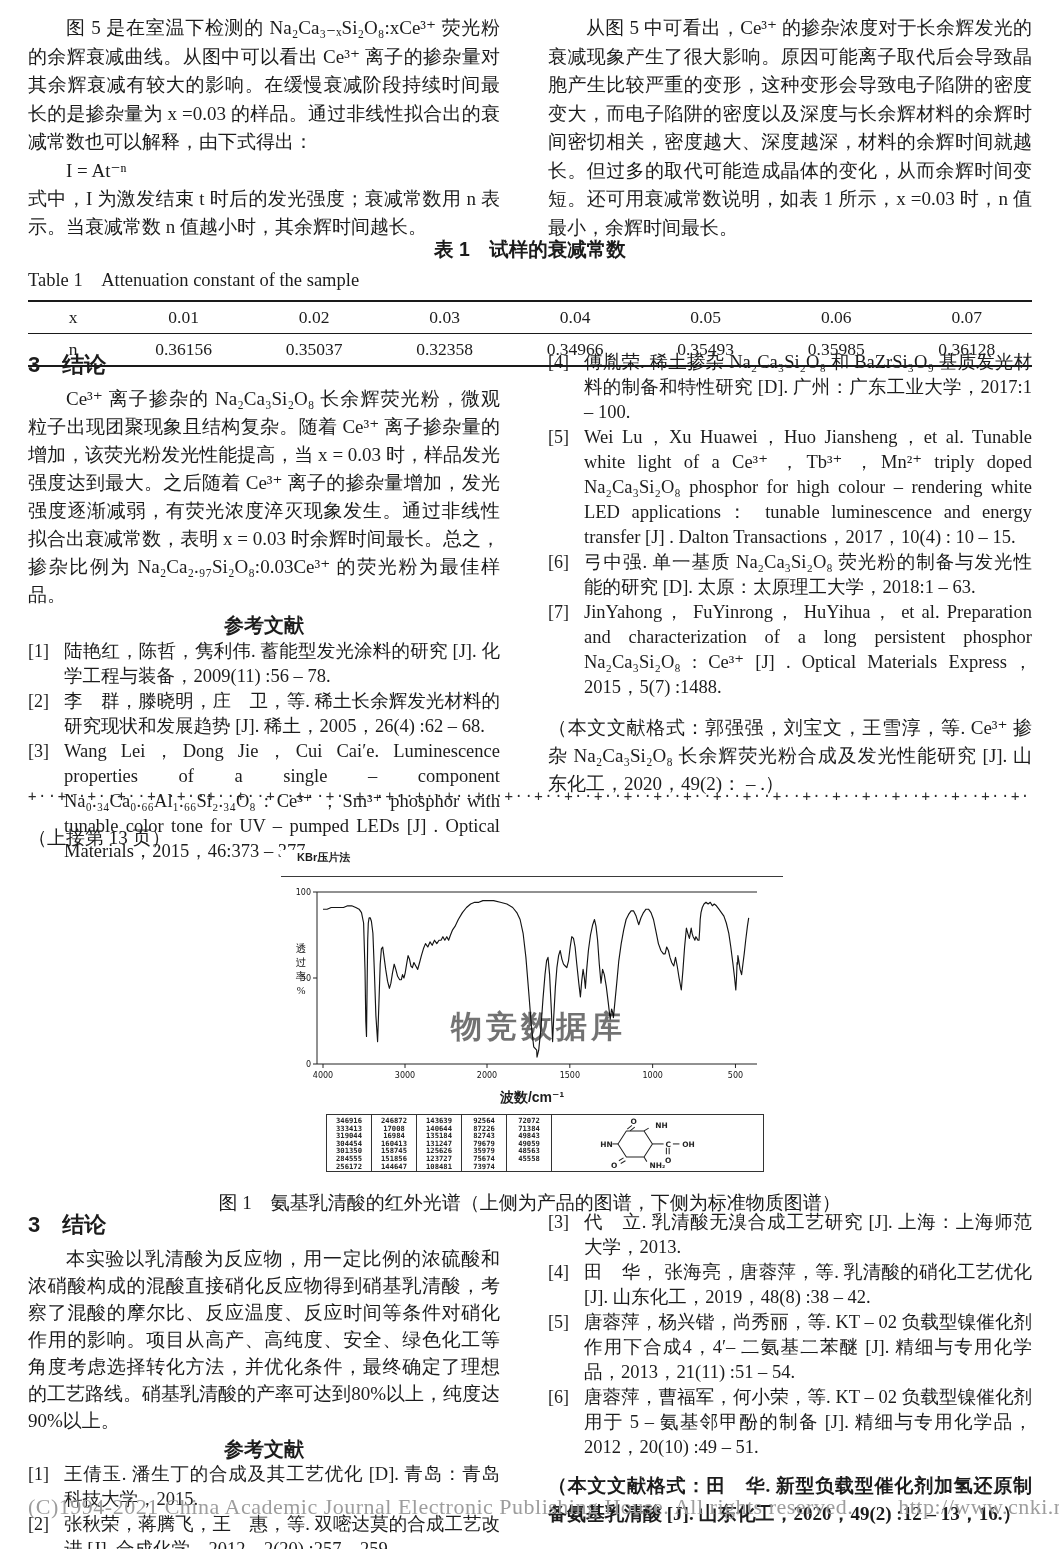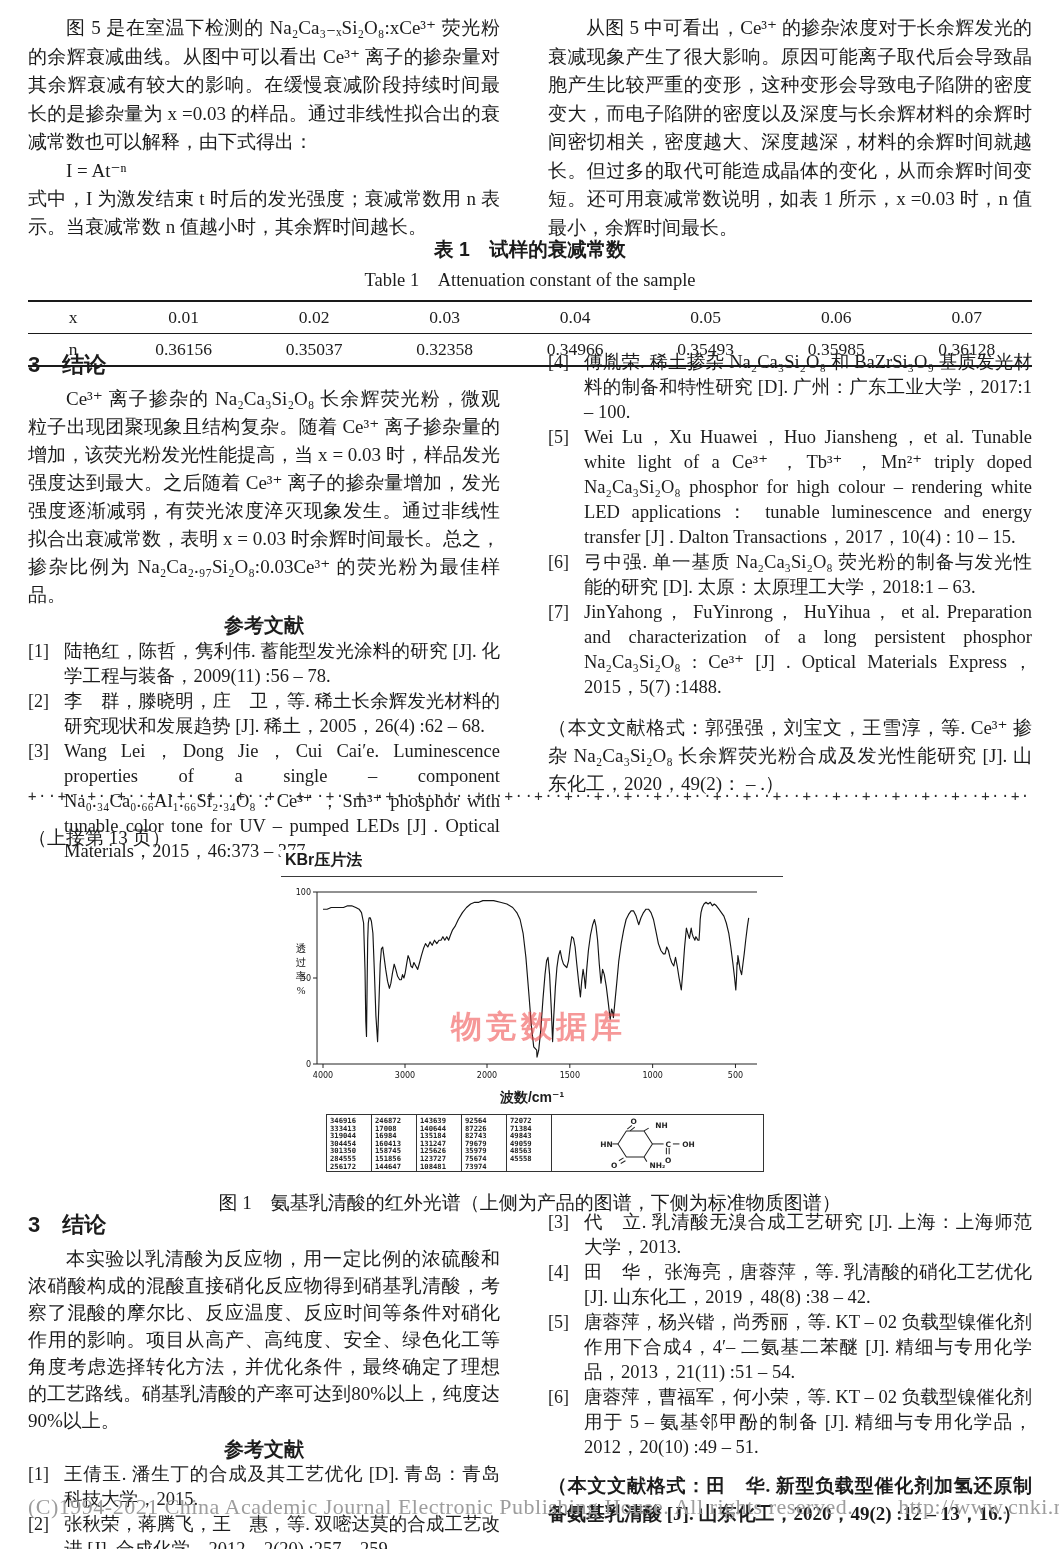--- a/index.html
+++ b/index.html
@@ -6,58 +6,58 @@
   .page{position:relative;width:1059px;height:1549px;background:#ffffff;overflow:hidden;
         font-family:"Liberation Serif","DejaVu Serif",serif;color:#1c1c1c;}
   .abs{position:absolute;}
   .body-text{font-size:19px;line-height:28.5px;text-align:justify;}
   .indent{text-indent:2em;}
   .formula{margin:0 0 0 2em;font-size:19px;line-height:28px;}
   p{margin:0;}
   
   .tcap-zh{text-align:center;font-size:19.5px;font-weight:700;
            font-family:"Liberation Sans","DejaVu Sans",sans-serif;}
-  .tcap-en{text-align:center;font-size:18.5px;margin-top:4px;}
+  .tcap-en{font-size:18.5px;margin-top:4px;}
   table.data{width:100%;border-collapse:collapse;margin-top:8px;
              border-top:2.5px solid #1a1a1a;border-bottom:2.5px solid #1a1a1a;}
   table.data td{height:31px;text-align:center;font-size:17.5px;padding:0;}
   table.data tr:first-child td{border-bottom:1.3px solid #1a1a1a;}
   table.data td:first-child{width:9%;}
   
   .sec-head{font-size:22px;font-weight:700;line-height:30px;
             font-family:"Liberation Sans","DejaVu Sans",sans-serif;margin-bottom:5px;}
   .refs-title{text-align:center;font-size:20px;font-weight:600;line-height:28px;margin-top:2px;}
   .ref{display:flex;align-items:flex-start;}
   .ref-num{flex:0 0 36px;font-size:18px;line-height:26px;}
   .ref-text{flex:1;font-size:18.5px;line-height:26px;text-align:justify;}
   .tight .ref-num,.tight .ref-text{line-height:25px;}
   .cite-note{font-size:19px;line-height:28px;text-align:justify;margin-top:14px;}
   
   .separator{white-space:nowrap;overflow:hidden;font-size:14px;line-height:16px;
              letter-spacing:1.5px;color:#2a2a2a;font-family:"DejaVu Sans Mono",monospace;}
   
   .figure{background:#fff;}
-  .kbr-label{position:absolute;left:4px;top:0;font-size:16px;font-weight:700;
+  .kbr-label{position:absolute;left:16px;top:0;font-size:11px;font-weight:700;
              font-family:"Liberation Sans","DejaVu Sans",sans-serif;}
   .kbr-rule{position:absolute;left:0;top:26px;width:100%;border-top:1.4px solid #3a3a3a;}
   #ir-plot{position:absolute;left:12px;top:34px;}
   #ir-plot .axis{stroke:#222;stroke-width:1;}
   #ir-plot text.tick{font-size:8px;fill:#111;font-family:"DejaVu Sans",sans-serif;}
   #ir-plot text.yl{font-size:10.5px;fill:#111;}
   #ir-plot .curve{fill:none;stroke:#141414;stroke-width:1.15;stroke-linejoin:round;}
   .watermark{position:absolute;left:170px;top:156px;font-size:31px;letter-spacing:4px;
-             color:#ef4444;opacity:.55;font-weight:600;
+             color:#000000;opacity:.55;font-weight:600;
              font-family:"Liberation Sans","DejaVu Sans",sans-serif;}
   .xaxis-label{position:absolute;left:0;top:239px;width:100%;text-align:center;
                font-size:14px;font-weight:700;
                font-family:"Liberation Sans","DejaVu Sans",sans-serif;}
   .peak-table{position:absolute;left:45px;top:264px;width:438px;height:58px;
               border:1.6px solid #333;display:flex;box-sizing:border-box;}
   .pk-col{flex:0 0 45px;border-right:1.2px solid #333;padding:2px 3px;box-sizing:border-box;}
-  .pk-row{display:flex;justify-content:flex-start;
+  .pk-row{display:flex;justify-content:center;
           font-size:7.2px;line-height:7.6px;font-weight:700;
           font-family:"DejaVu Sans Mono",monospace;color:#222;}
   .pk-struct{flex:1;display:flex;align-items:center;justify-content:center;}
   .pk-struct svg{stroke:#222;}
   .pk-struct text{stroke:none;fill:#222;font-size:8px;font-weight:700;
                   font-family:"DejaVu Sans",sans-serif;}
   .caption{text-align:center;font-size:19px;}
   .footer{font-size:22px;color:#9d9d9d;white-space:nowrap;letter-spacing:.5px;}
 </style>
 </head>

